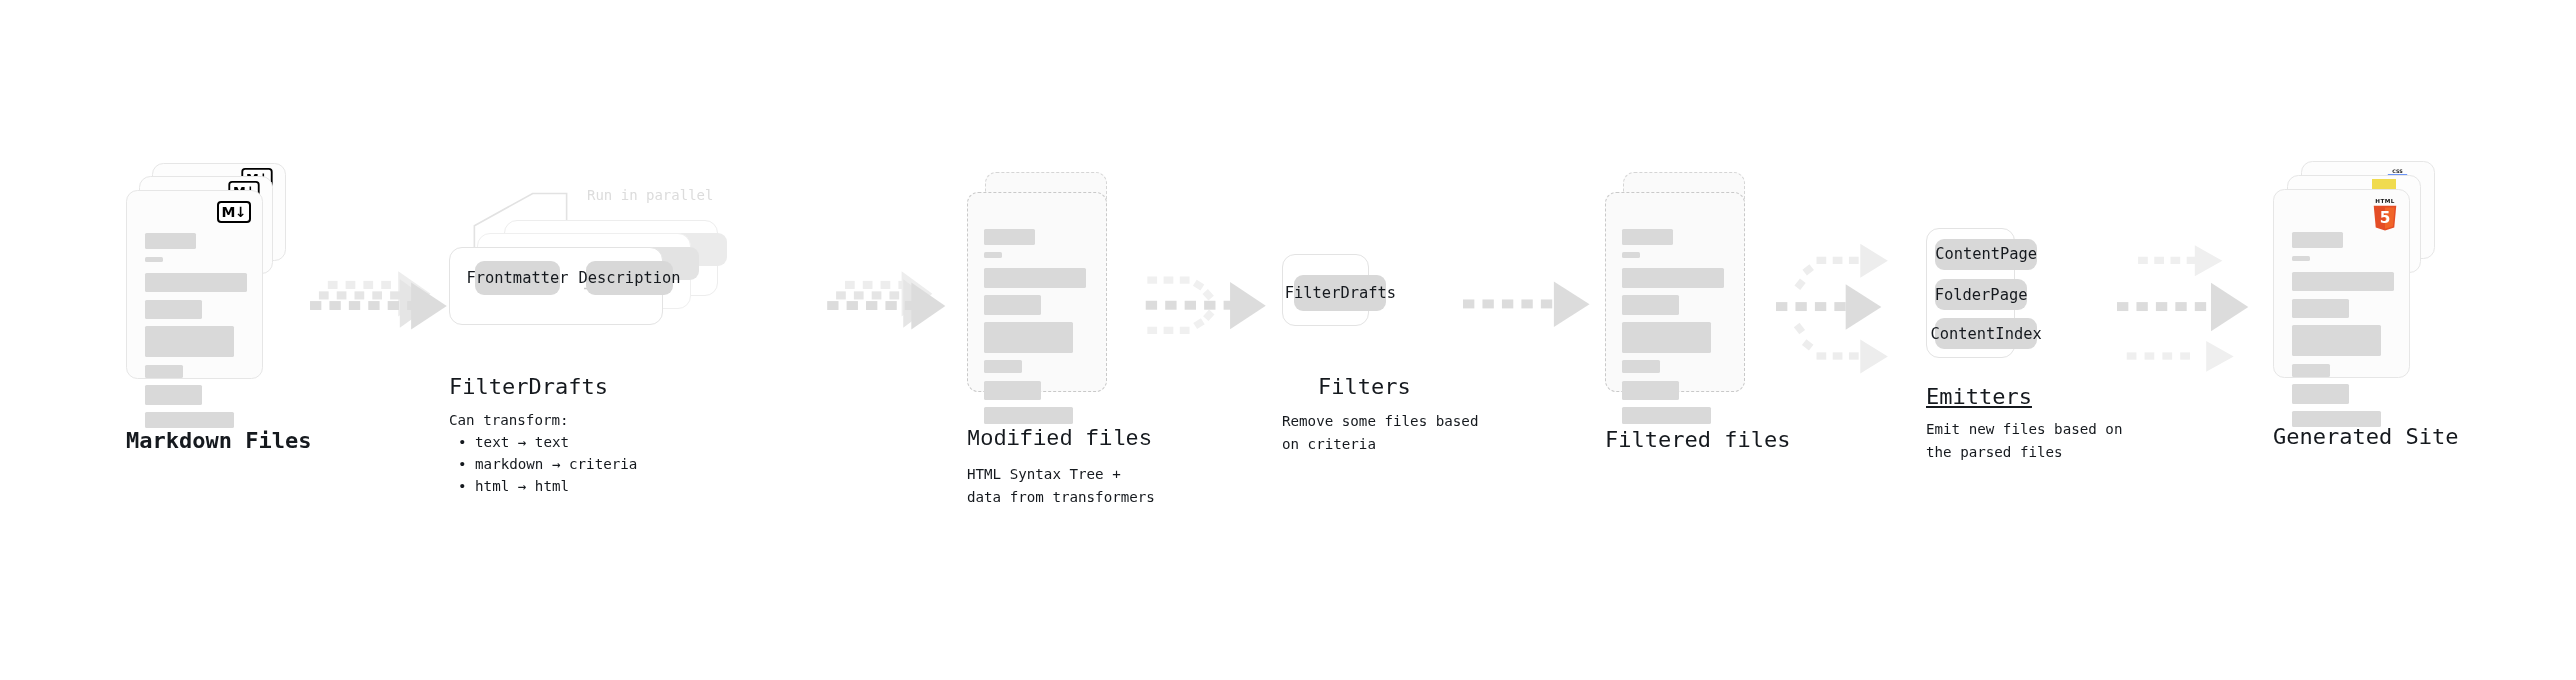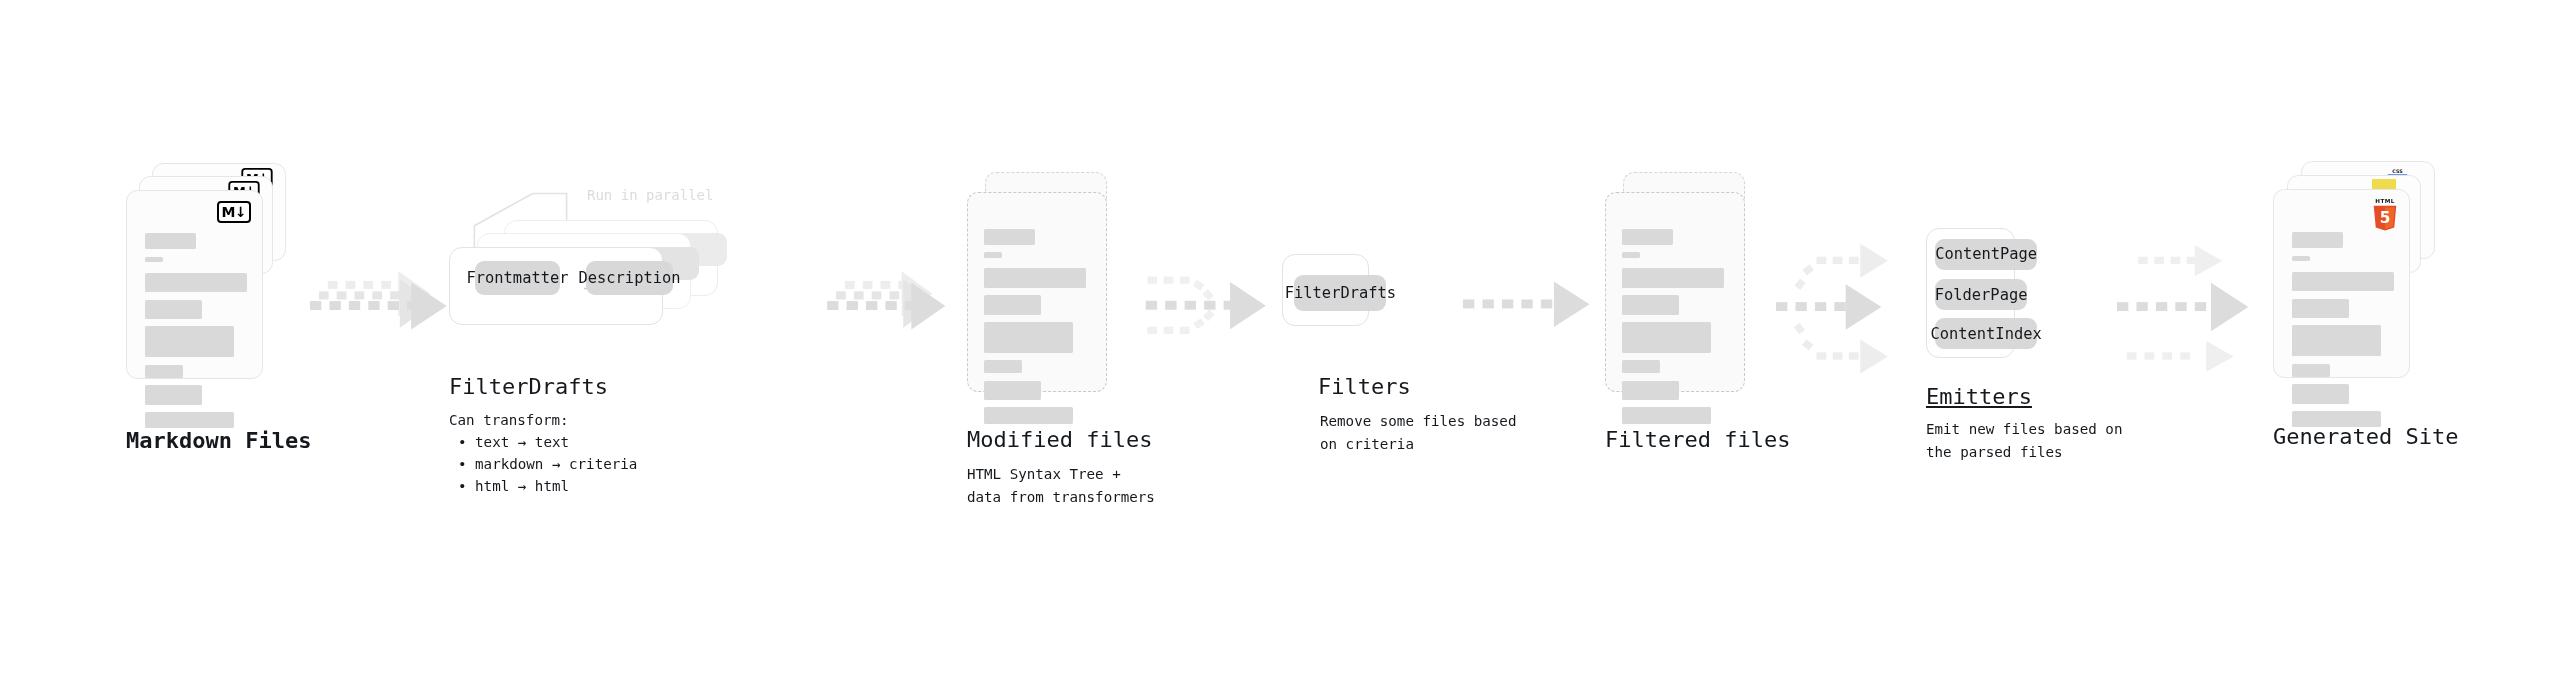--- a/index.html
+++ b/index.html
@@ -243,21 +243,21 @@
         <div class="ln" style="width:18px;  height:5.7px; margin-bottom:10.6px;"></div>
         <div class="ln" style="width:102px; height:19.5px;"></div>
         <div class="ln" style="width:57px;  height:19.5px;"></div>
         <div class="ln" style="width:89px; height:31px;"></div>
         <div class="ln" style="width:38px;  height:13px;"></div>
         <div class="ln" style="width:57px;  height:19.5px;"></div>
         <div class="ln" style="width:89px; height:16.3px;"></div>
       </div>
     </div>
   </div>
-  <div class="title" style="left:967px; top:427px;">Modified files</div>
+  <div class="title" style="left:967px; top:427px;font-family:Liberation Mono, monospace;">Modified files</div>
   <div class="sub" style="left:967px; top:463px;">HTML Syntax Tree +
 data from transformers</div>
 
   <svg class="svgabs" style="left:1136px; top:268px;" width="146" height="98" viewBox="0 0 180 120">
     <g fill="#f0f0f0">
       <rect x="14" y="10" width="12" height="9"></rect>
         <rect x="34" y="10" width="12" height="9"></rect>
       <rect x="54" y="10" width="12" height="9"></rect>
       <rect x="72" y="16" width="11" height="9" transform="rotate(32 77 20)"></rect>
       <rect x="84" y="28" width="11" height="9" transform="rotate(48 89 32)"></rect>
@@ -274,21 +274,21 @@
         <rect x="84" y="40" width="14" height="11"></rect>
       <rect x="108" y="40" width="10" height="11"></rect>
       <polygon points="116,17 160,46 116,75"></polygon>
     </g>
   </svg>
 
   <div class="gbox" style="left:1282px; top:254px; width:87px; height:72px;">
     <div class="pill" style="left:11.4px; top:20.3px; width:92px; height:36px; position:absolute;"><span>FilterDrafts</span></div>
   </div>
   <div class="title" style="left:1282px; top:374px;margin-left:36px;">Filters</div>
-  <div class="sub" style="left:1282px; top:410px;margin-left:38px;">Remove some files based
+  <div class="sub" style="left:1282px; top:410px;">Remove some files based
 on criteria</div>
 
   <svg class="svgabs" style="left:1463px; top:288px;" width="146" height="57" viewBox="0 0 180 70">
     <g fill="#dcdcdc">
       <rect x="0" y="14" width="14" height="11"></rect>
         <rect x="24" y="14" width="14" height="11"></rect>
       <rect x="48" y="14" width="14" height="11"></rect>
         <rect x="72" y="14" width="14" height="11"></rect>
       <rect x="96" y="14" width="14" height="11"></rect>
       <polygon points="112,-8 156,20 112,48"></polygon>

